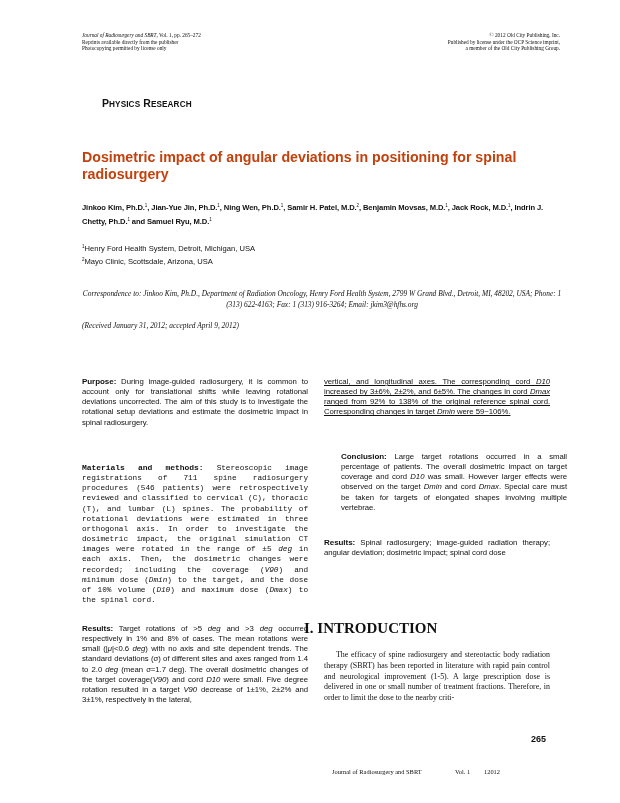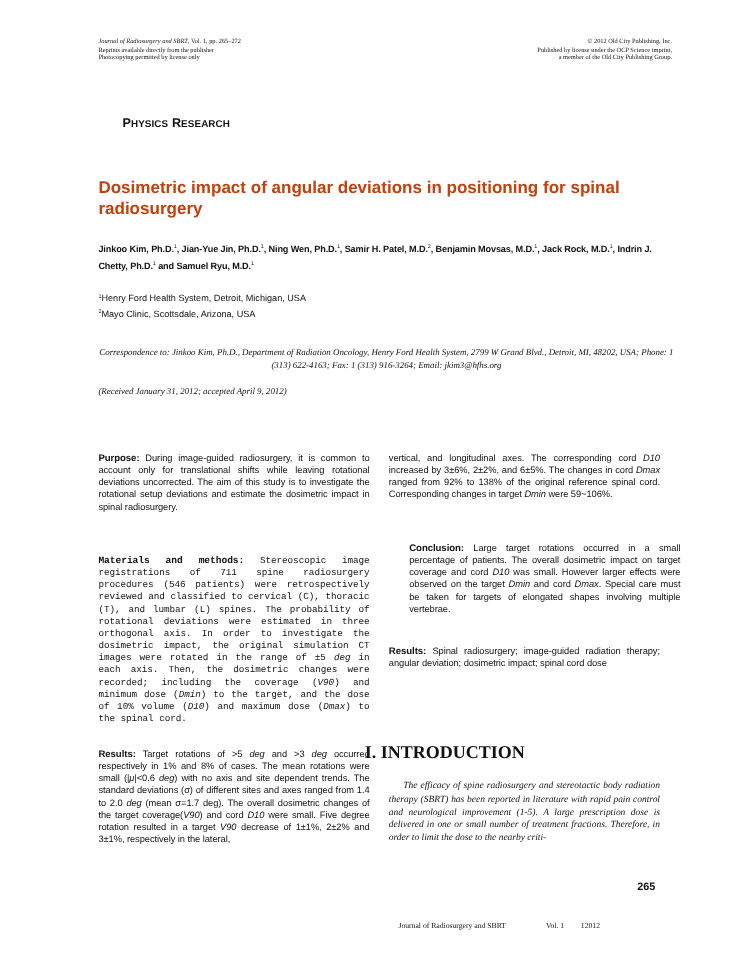--- a/index.html
+++ b/index.html
@@ -30,26 +30,26 @@
     .col { width: 226px; font-size: 7.75px; line-height: 10.15px; text-align: justify; letter-spacing: -0.05px; }
     .col p { margin: 0; }
     .col .lead { font-weight: bold; font-size: 8px; }
     .col i { font-style: italic; }
     .col-left { left: 82px; }
     .col-right { left: 324px; }
 
     .p-purpose { top: 377px; }
     .p-methods { top: 463px; font-family: Liberation Mono, monospace; }
     .p-results { top: 624px; }
-    .p-cont { top: 377px; }
+    .p-cont { top: 377px; text-decoration: underline; }
     .p-conclusion { top: 452px; margin-left: 17px; }
     .p-keywords { top: 538px; }
 
     .intro-h { left: 304px; top: 620px; font-size: 15px; font-weight: bold; }
-    .intro-body { left: 324px; top: 650px; width: 226px; font-size: 7.9px; line-height: 10.8px; text-align: justify; text-indent: 12px; font-style: italic; }
+    .intro-body { left: 324px; top: 650px; width: 226px; font-size: 7.9px; line-height: 10.8px; text-align: justify; text-indent: 12px; }
 
     .footer-journal { left: 332px; top: 768px; font-size: 6.4px; }
     .footer-vol { left: 455px; top: 768px; font-size: 6.4px; }
     .footer-year { left: 484px; top: 768px; font-size: 6.4px; }
     .footer-page { left: 531px; top: 734px; font-size: 9px; font-weight: bold; }
   </style>
 </head>
 <body>
 
 <div class="abs hdr-left serif">

